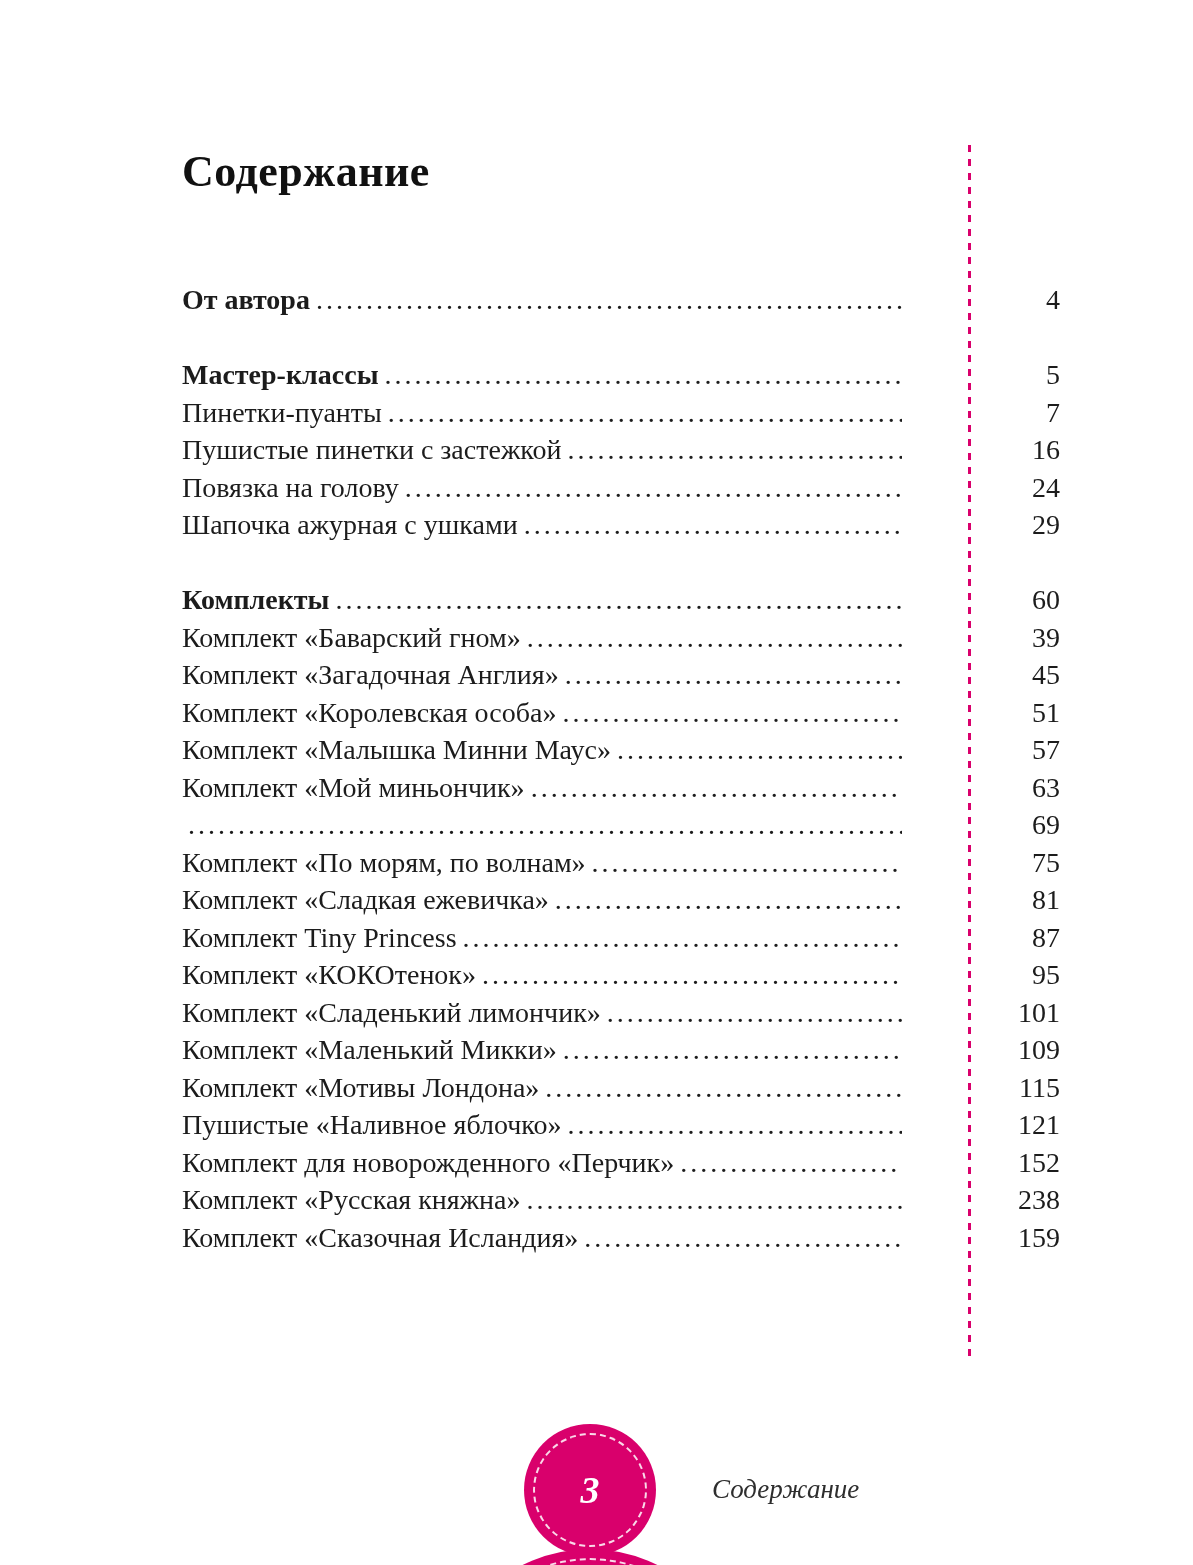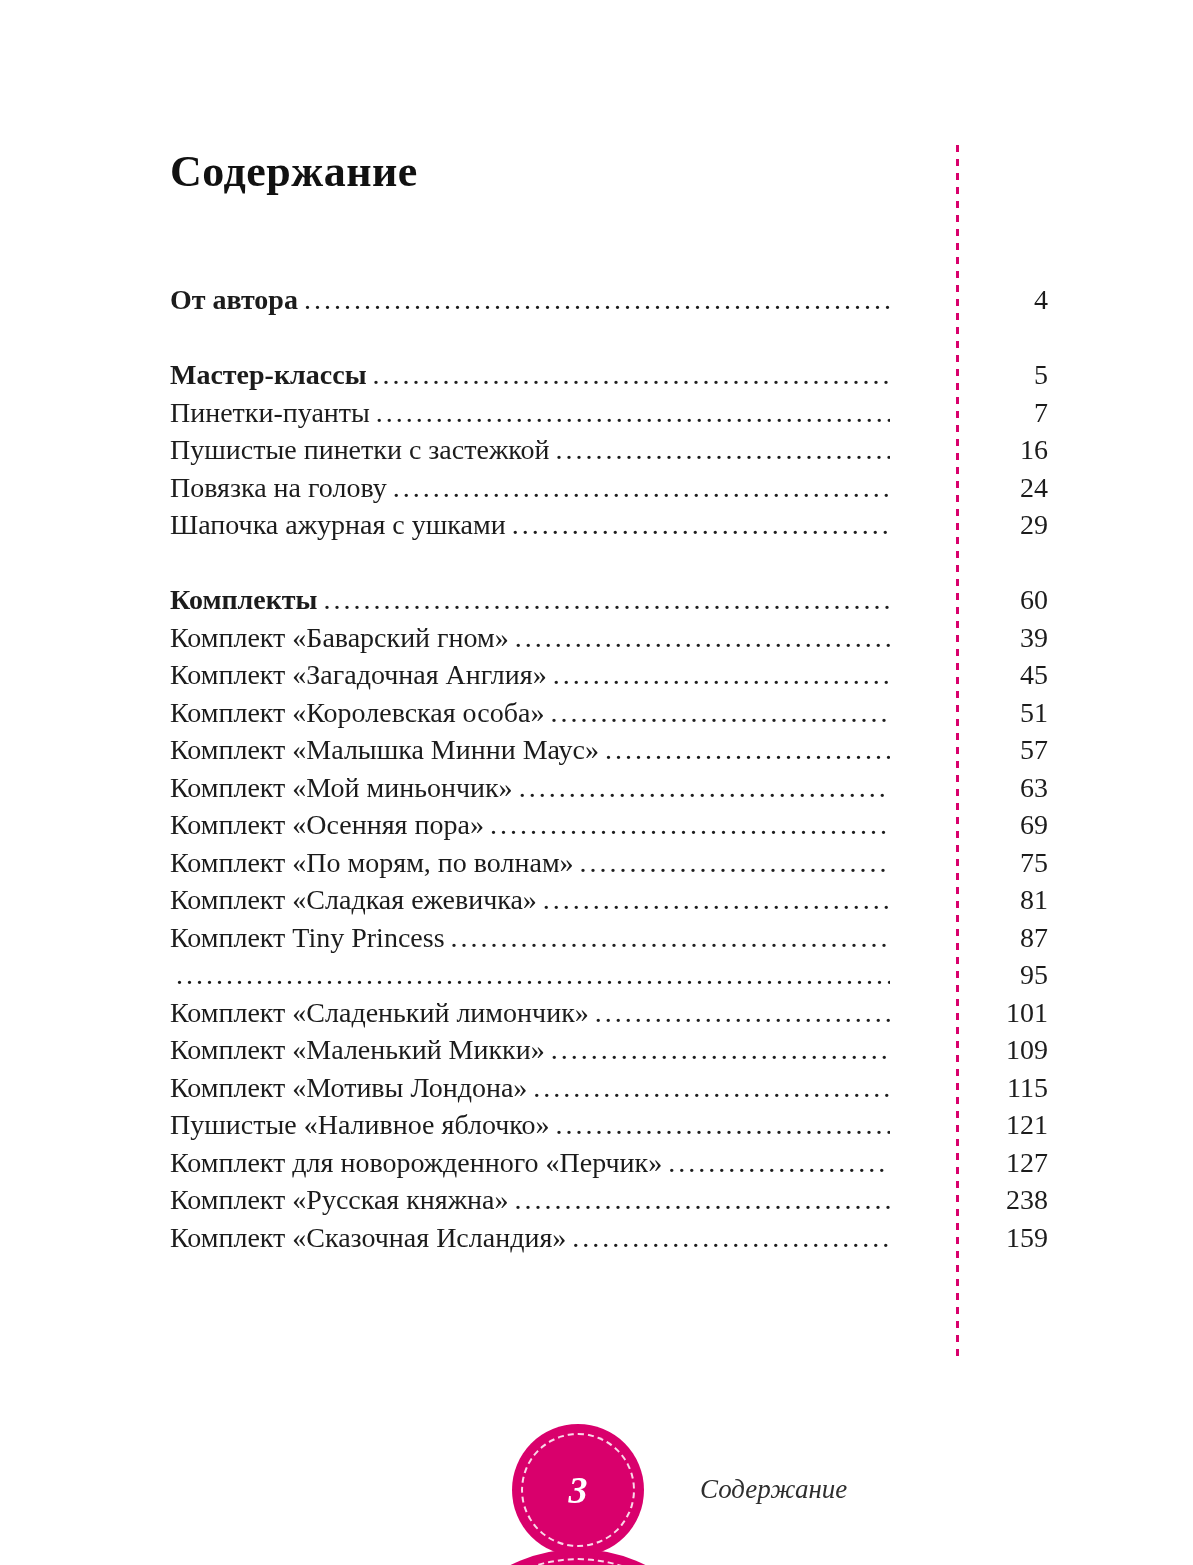--- a/index.html
+++ b/index.html
@@ -4,21 +4,21 @@
 <style>
   * { margin: 0; padding: 0; box-sizing: border-box; }
   html, body { width: 1193px; height: 1565px; }
   body {
     background: #ffffff;
     font-family: "Liberation Serif", "DejaVu Serif", serif;
     color: #1c1c1c;
     position: relative;
     overflow: hidden;
   }
-  .page { position: absolute; inset: 0; }
+  .page { position: absolute; inset: 0; margin-left: 12px; }
 
   .page-title {
     position: absolute;
     left: 170px;
     top: 146px;
     font-size: 44px;
     font-weight: bold;
     letter-spacing: 0.5px;
     color: #111111;
   }
@@ -175,40 +175,40 @@
         <span class="toc-title">Комплект «Малышка Минни Маус»</span>
         <span class="leader"></span>
         <span class="toc-page-num">57</span>
       </div>
       <div class="toc-row">
         <span class="toc-title">Комплект «Мой миньончик»</span>
         <span class="leader"></span>
         <span class="toc-page-num">63</span>
       </div>
       <div class="toc-row">
-        <span class="toc-title">Комплект «Осенняя пора»</span>
         <span class="leader"></span>
         <span class="toc-page-num">69</span>
       </div>
       <div class="toc-row">
         <span class="toc-title">Комплект «По морям, по волнам»</span>
         <span class="leader"></span>
         <span class="toc-page-num">75</span>
       </div>
       <div class="toc-row">
         <span class="toc-title">Комплект «Сладкая ежевичка»</span>
         <span class="leader"></span>
         <span class="toc-page-num">81</span>
       </div>
       <div class="toc-row">
         <span class="toc-title">Комплект Tiny Princess</span>
         <span class="leader"></span>
         <span class="toc-page-num">87</span>
       </div>
       <div class="toc-row">
+        <span class="toc-title">Комплект «КОКОтенок»</span>
         <span class="leader"></span>
         <span class="toc-page-num">95</span>
       </div>
       <div class="toc-row">
         <span class="toc-title">Комплект «Сладенький лимончик»</span>
         <span class="leader"></span>
         <span class="toc-page-num">101</span>
       </div>
       <div class="toc-row">
         <span class="toc-title">Комплект «Маленький Микки»</span>
@@ -221,21 +221,21 @@
         <span class="toc-page-num">115</span>
       </div>
       <div class="toc-row">
         <span class="toc-title">Пушистые «Наливное яблочко»</span>
         <span class="leader"></span>
         <span class="toc-page-num">121</span>
       </div>
       <div class="toc-row">
         <span class="toc-title">Комплект для новорожденного «Перчик»</span>
         <span class="leader"></span>
-        <span class="toc-page-num">127</span>
+        <span class="toc-page-num">152</span>
       </div>
       <div class="toc-row">
         <span class="toc-title">Комплект «Русская княжна»</span>
         <span class="leader"></span>
         <span class="toc-page-num">238</span>
       </div>
       <div class="toc-row">
         <span class="toc-title">Комплект «Сказочная Исландия»</span>
         <span class="leader"></span>
         <span class="toc-page-num">159</span>

